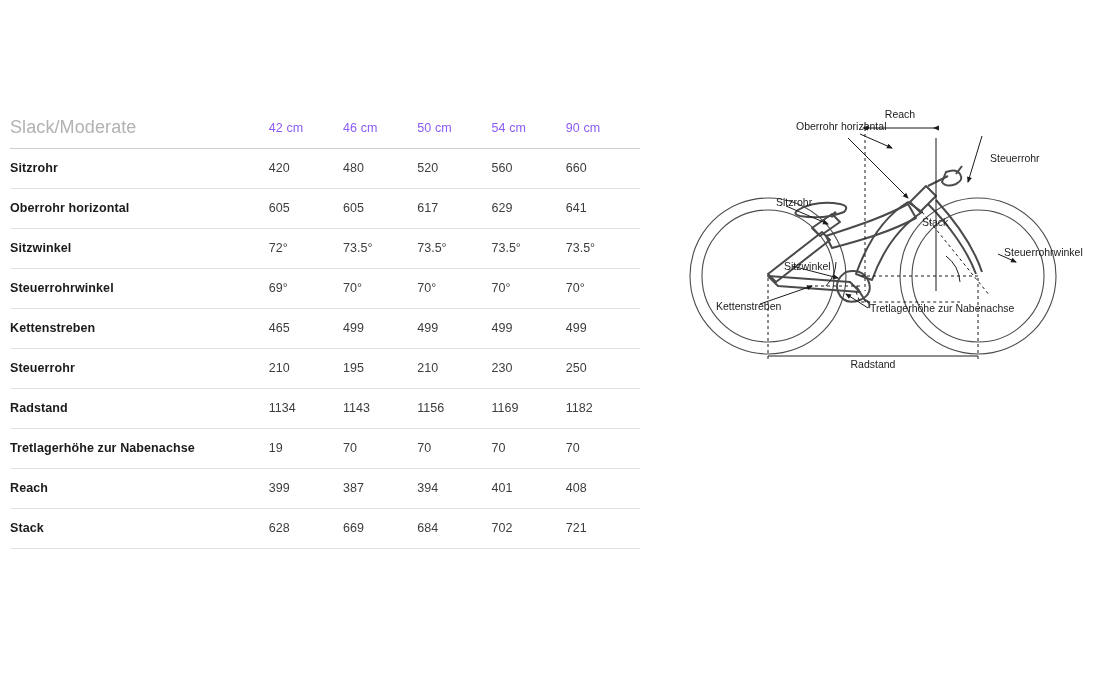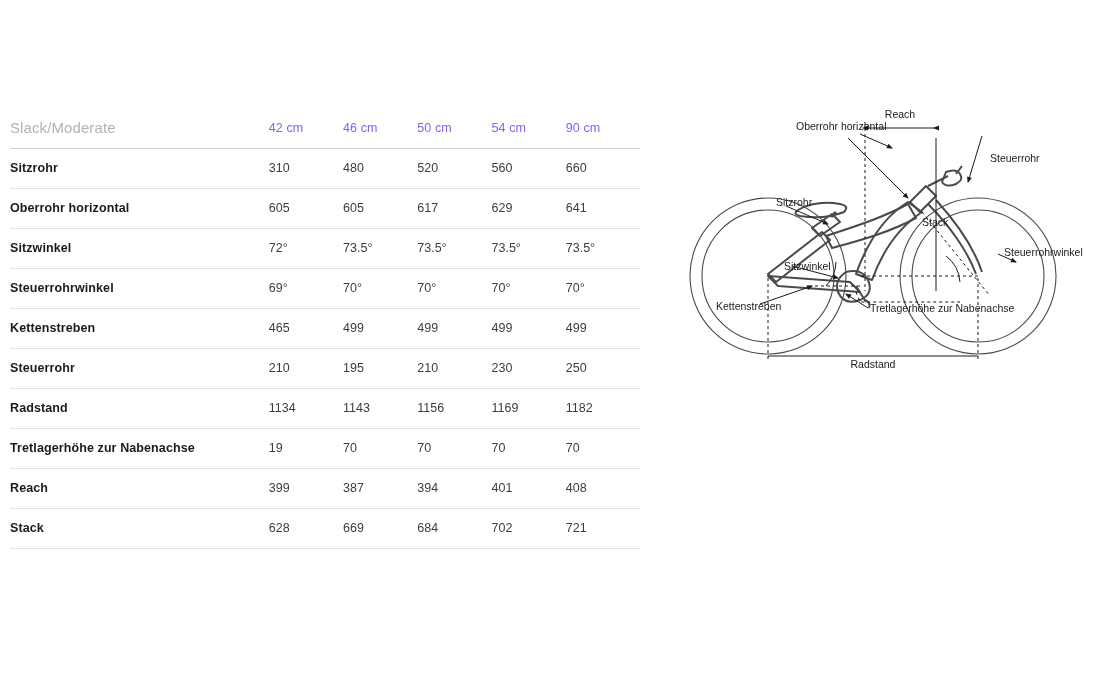--- a/index.html
+++ b/index.html
@@ -35,21 +35,21 @@
   table.geo th, table.geo td {
     padding: 0;
     height: 40px;
     vertical-align: middle;
     border-bottom: 1px solid #e3e3e3;
     font-weight: normal;
     text-align: left;
   }
   table.geo thead th {
     color: #b2b2b2;
-    font-size: 15px;
+    font-size: 18px;
     letter-spacing: .1px;
     border-bottom: 1px solid #cfcfcf;
     height: 40px;
   }
   table.geo thead th.size-head {
     color: #8b5cf6;
     font-size: 12.5px;
   }
   table.geo tbody th.row-label {
     color: #1b1b1b;
@@ -100,21 +100,21 @@
           <th class="size-head">42 cm</th>
           <th class="size-head">46 cm</th>
           <th class="size-head">50 cm</th>
           <th class="size-head">54 cm</th>
           <th class="size-head">90 cm</th>
         </tr>
       </thead>
       <tbody>
         <tr>
           <th class="row-label">Sitzrohr</th>
-          <td class="val">310</td>
+          <td class="val">420</td>
           <td class="val">480</td>
           <td class="val">520</td>
           <td class="val">560</td>
           <td class="val">660</td>
         </tr>
         <tr>
           <th class="row-label">Oberrohr horizontal</th>
           <td class="val">605</td>
           <td class="val">605</td>
           <td class="val">617</td>

